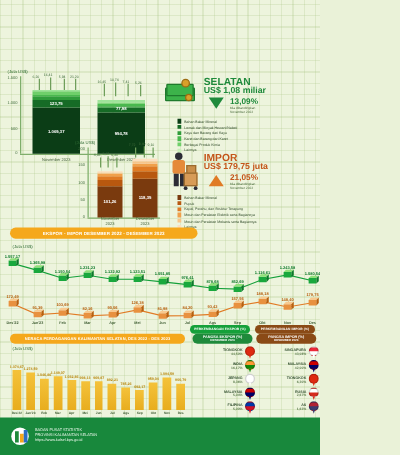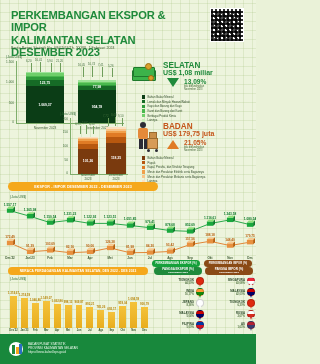--- a/index.html
+++ b/index.html
@@ -119,29 +119,20 @@
   #footer { position:absolute; left:0; bottom:0; width:256px; height:30px; background:#18883c; }
   .f-logo { position:absolute; left:9px; top:8px; width:14px; height:14px; border-radius:50%;
             background:#fff; }
   .f-txt { position:absolute; left:28px; top:8px; color:#eaf7ea; font-size:3.1px; line-height:4px; }
 </style>
 </head>
 <body>
 
 <div id="page">
 
-  <div id="header">
-    <div class="h-title">
-      <div>PERKEMBANGAN EKSPOR &amp; IMPOR</div>
-      <div>KALIMANTAN SELATAN</div>
-      <div>DESEMBER 2023</div>
-    </div>
-    <div class="h-sub">Berita Resmi Statistik No. 08/02/63/Th. XXVIII, 1 Februari 2024</div>
-    <div id="qr"></div>
-  </div>
 
   <div id="topband">
 
     <div>
       <div class="axis-unit" style="left:6px; top:1px;">(Juta US$)</div>
       <div class="axisline" style="left:16px; top:7px; width:.5px; height:62px;"></div>
       <div class="axisline" style="left:16px; top:69px; width:108px; height:.5px;"></div>
       <div class="ytick" style="left:0px; top:5.5px; width:14px;">1.500</div>
       <div class="ytick" style="left:0px; top:26px;  width:14px;">1.000</div>
       <div class="ytick" style="left:0px; top:46.5px;width:14px;">500</div>
@@ -280,21 +271,21 @@
       <div class="worker" style="left:132px; top:68px; width:26px; height:34px;">
         <div style="position:absolute;left:8px;top:0;width:6px;height:6px;border-radius:50%;background:#2b2b35;"></div>
         <div style="position:absolute;left:6px;top:6px;width:10px;height:11px;background:#e58a3a;border-radius:2px;"></div>
         <div style="position:absolute;left:7px;top:17px;width:3.5px;height:10px;background:#2b2b35;"></div>
         <div style="position:absolute;left:12px;top:17px;width:3.5px;height:10px;background:#2b2b35;"></div>
         <div style="position:absolute;left:15px;top:16px;width:11px;height:11px;background:#d79b57;border:.5px solid #9b6b2f;"></div>
         <div style="position:absolute;left:17px;top:10px;width:8px;height:7px;background:#c98e49;border:.5px solid #9b6b2f;"></div>
         <div style="position:absolute;left:15px;top:27px;width:3px;height:3px;border-radius:50%;background:#2b2b35;"></div>
         <div style="position:absolute;left:23px;top:27px;width:3px;height:3px;border-radius:50%;background:#2b2b35;"></div>
       </div>
-      <div class="callout-title" style="left:163px; top:68px; color:#c4561a;">BADAN</div>
+      <div class="callout-title" style="left:163px; top:68px; color:#c4561a;">IMPOR</div>
       <div class="callout-val" style="left:163px; top:76px; color:#c4561a;">US$ 179,75 juta</div>
       <div class="tri-up" style="left:167px; top:86px;"></div>
       <div class="callout-pct" style="left:184px; top:85px; color:#c4561a;">21,05%</div>
       <div class="callout-note" style="left:184px; top:92px; white-space:pre-line;">bila dibandingkan
 November 2023</div>
 
       <div class="legend" style="left:142px; top:102px;">
         <div class="legend-row">
             <span class="legend-sw" style="background:#7a3a0e"></span>
             <span class="legend-tx">Bahan Bakar Mineral</span>

